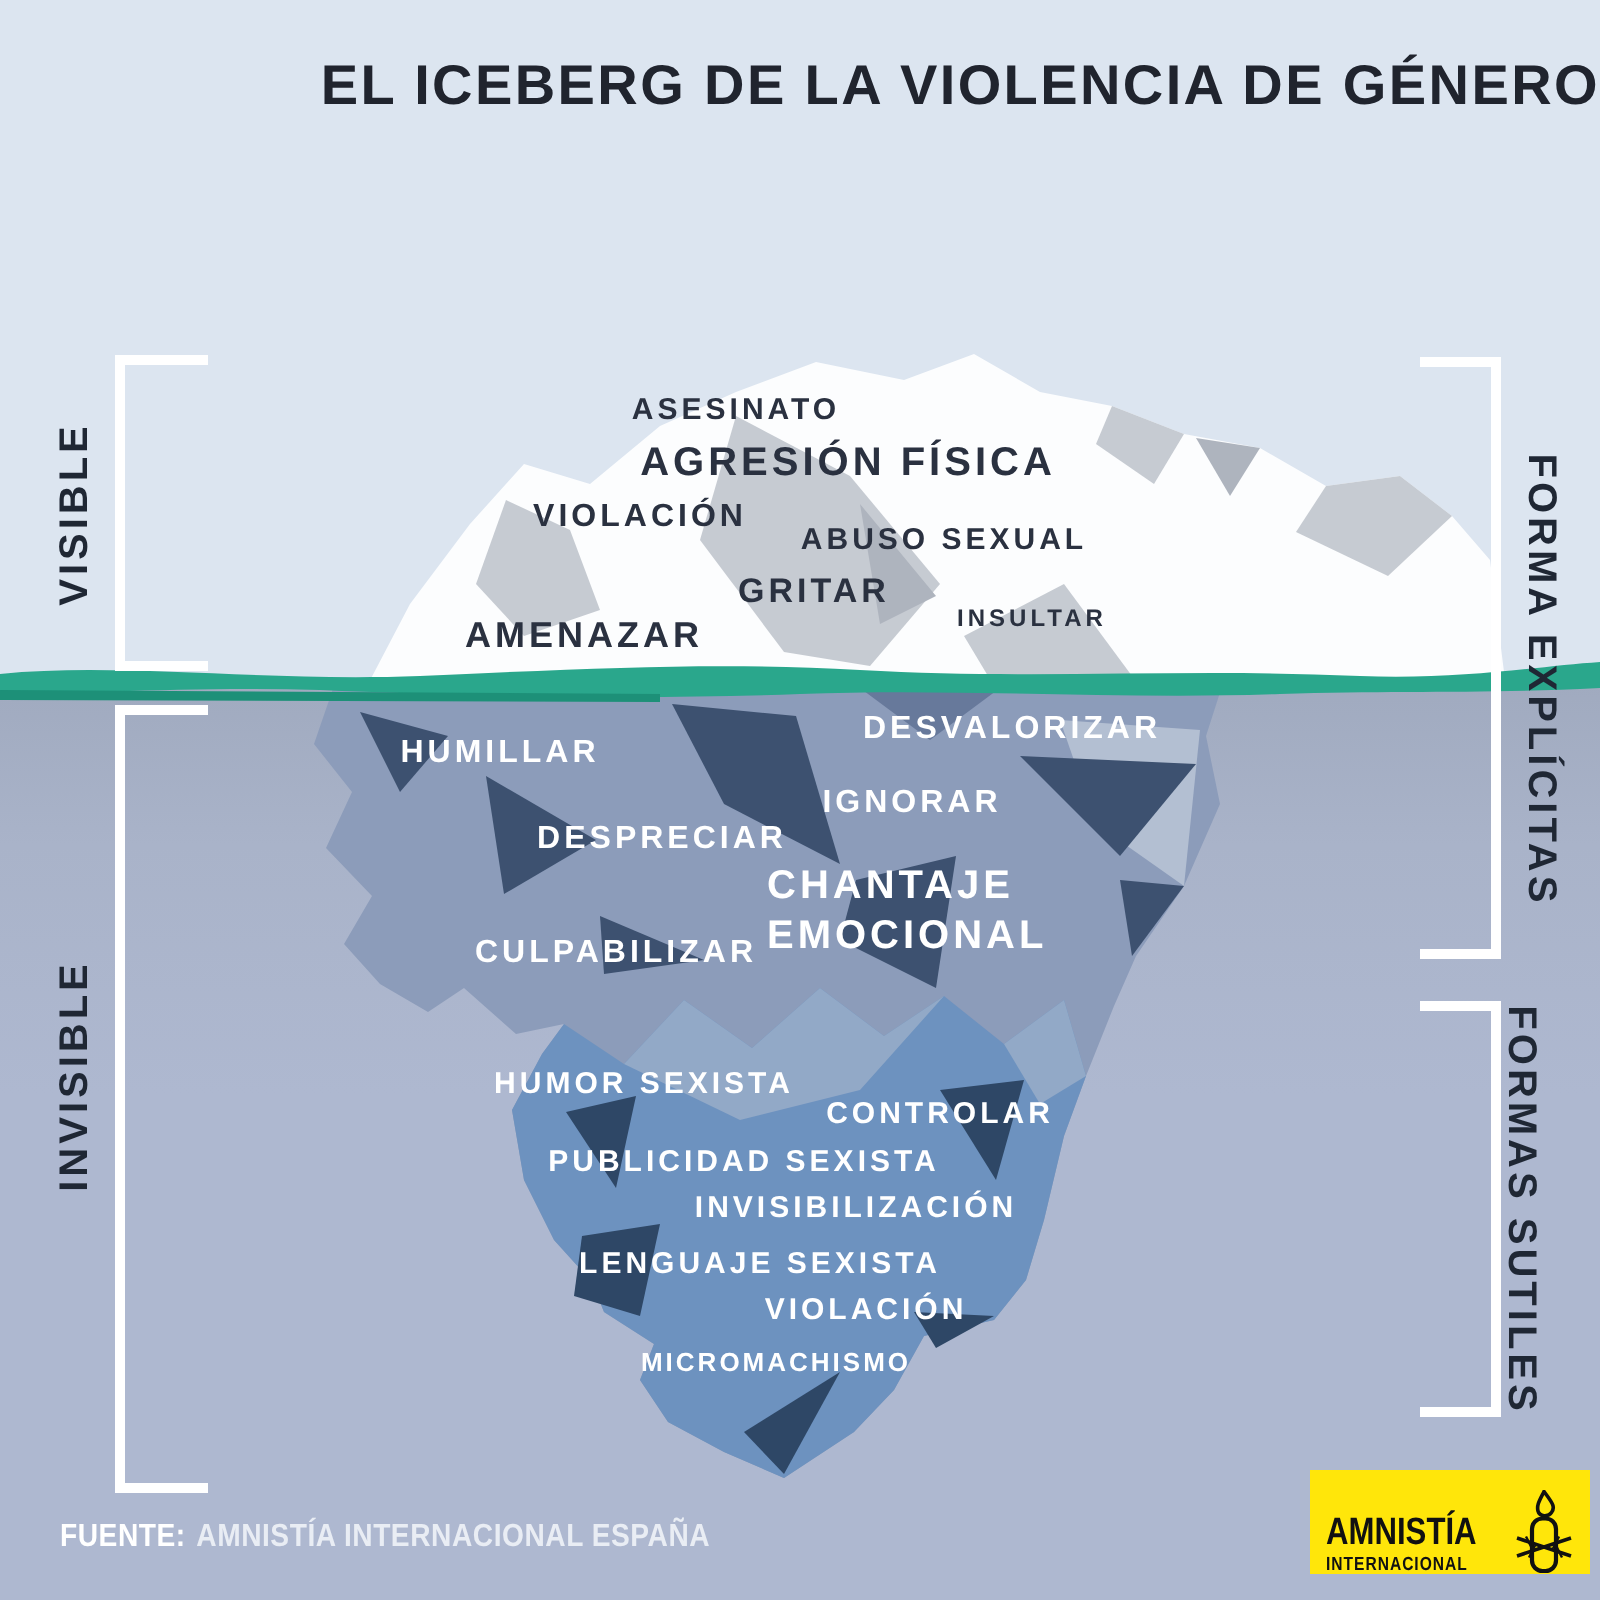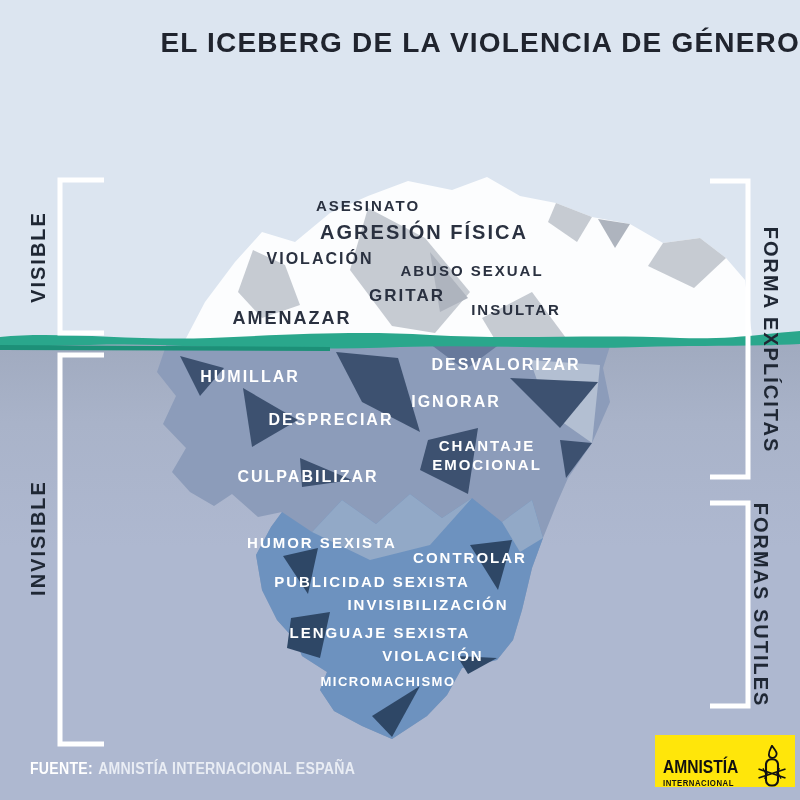--- a/index.html
+++ b/index.html
@@ -27,28 +27,28 @@
     font-weight:700;letter-spacing:2px;
   }
   .dark-word{color:#2a3140;}
   .white-word{color:#ffffff;}
   
   .vw0{left:368px;top:205px;font-size:15px;}
   .vw1{left:424px;top:232px;font-size:20px;}
   .vw2{left:320px;top:259px;font-size:16px;}
   .vw3{left:472px;top:270px;font-size:15px;}
   .vw4{left:407px;top:296px;font-size:17px;}
-  .vw5{left:516px;top:309px;font-size:15px;}
+  .vw5{left:516px;top:309px;font-size:12px;}
   .vw6{left:292px;top:318px;font-size:18px;}
   
   .iw0{left:250px;top:377px;font-size:16px;}
   .iw1{left:506px;top:365px;font-size:16px;}
   .iw2{left:331px;top:420px;font-size:16px;}
   .iw3{left:456px;top:402px;font-size:16px;}
-  .iw4{left:487px;top:456px;font-size:15px;white-space:normal;width:155px;text-align:center;line-height:1.25;}
+  .iw4{left:461px;top:456px;font-size:20px;white-space:normal;width:155px;text-align:left;line-height:1.25;}
   .iw5{left:308px;top:477px;font-size:16px;}
   
   .sw0{left:322px;top:542px;font-size:15px;}
   .sw1{left:470px;top:557px;font-size:15px;}
   .sw2{left:372px;top:581px;font-size:15px;}
   .sw3{left:428px;top:604px;font-size:15px;}
   .sw4{left:380px;top:632px;font-size:15px;}
   .sw5{left:433px;top:655px;font-size:15px;}
   .sw6{left:388px;top:681px;font-size:13px;letter-spacing:1.5px;}
   .source{

